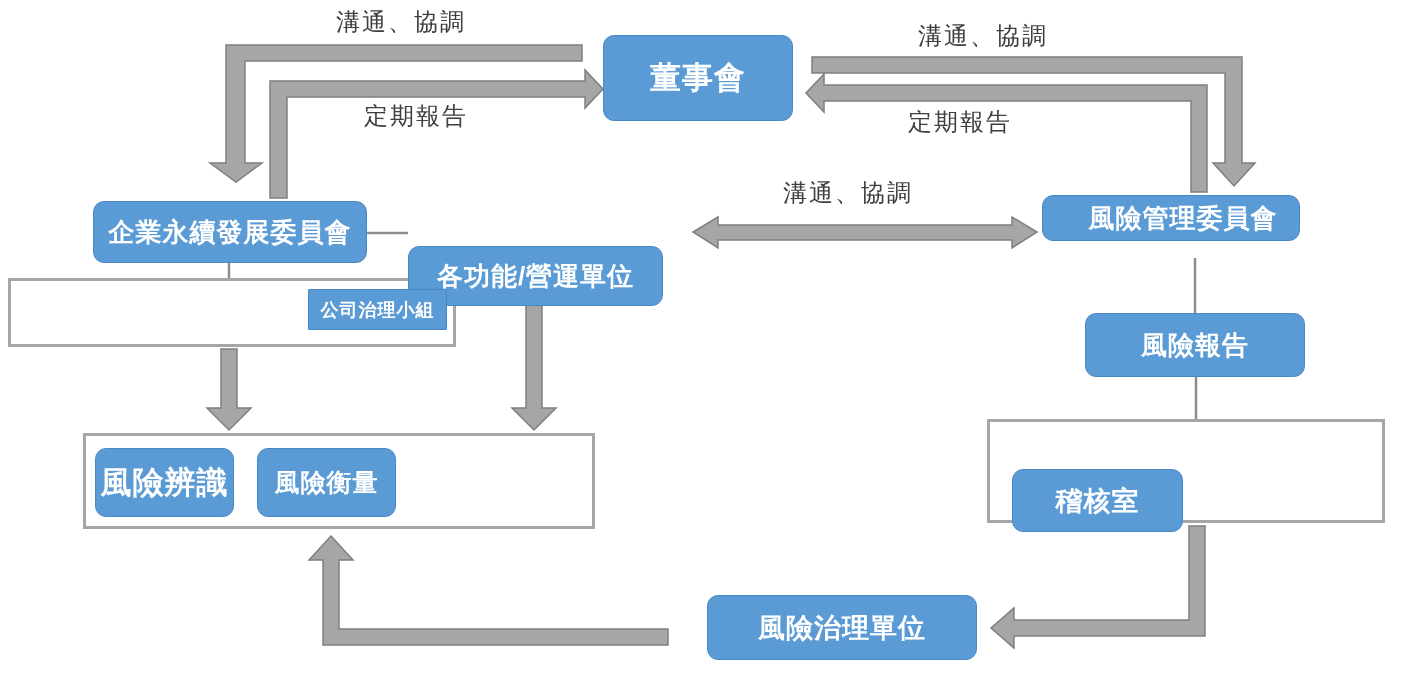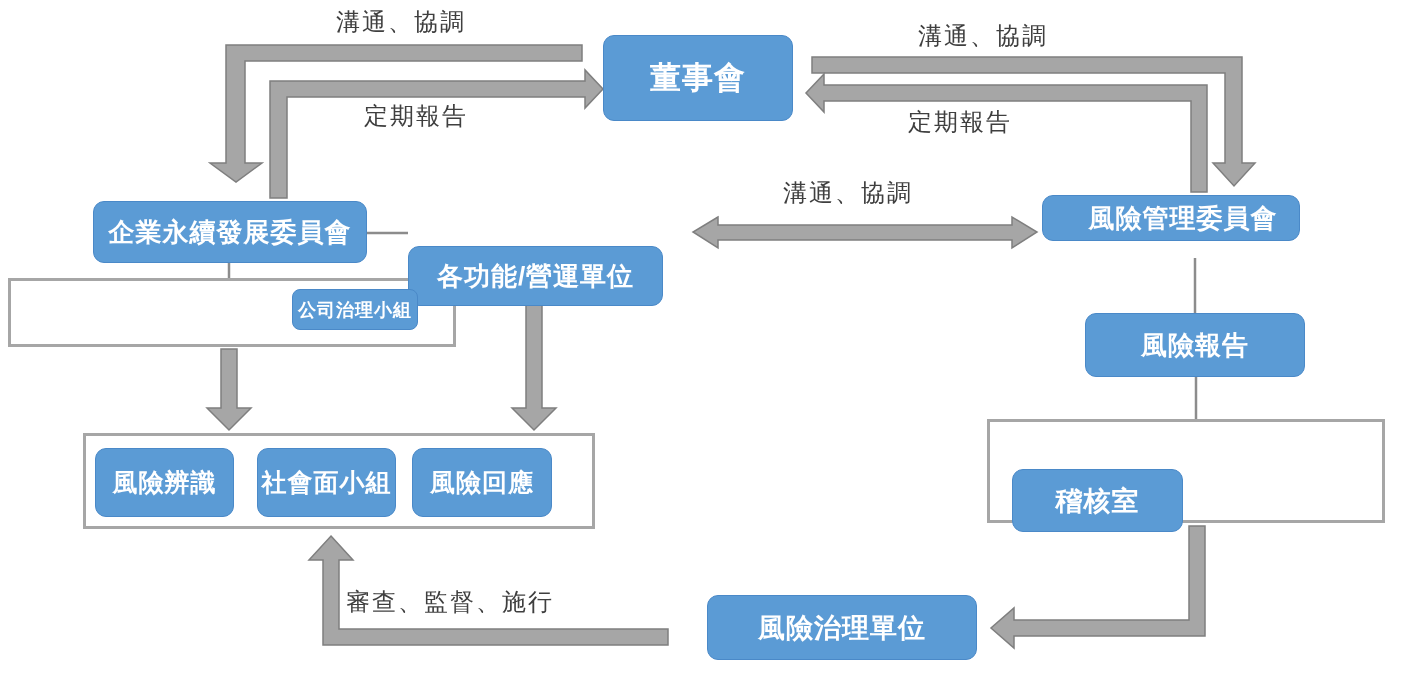--- a/index.html
+++ b/index.html
@@ -33,22 +33,22 @@
     color:var(--label-text);font-size:24px;white-space:nowrap;letter-spacing:2px;
   }
   
   #node-board            {left:603px;top:35px;width:190px;height:86px;font-size:31px;}
   #node-sustainability   {left:93px;top:201px;width:274px;height:62px;font-size:26px;}
   #node-functional       {left:408px;top:218px;width:255px;height:60px;font-size:26px;margin-top:28px;}
   #node-risk-committee   {left:1042px;top:195px;width:258px;height:46px;font-size:26px;padding-left:24px;}
   #node-risk-report      {left:1085px;top:313px;width:220px;height:64px;font-size:26px;}
   #node-env-team         {left:17px;top:289px;width:138px;height:41px;font-size:18px;border-radius:8px;}
   #node-social-team      {left:163px;top:289px;width:137px;height:41px;font-size:18px;border-radius:8px;}
-  #node-governance-team  {left:292px;top:289px;width:126px;height:41px;font-size:18px;border-radius:8px;}
-  #node-risk-id          {left:95px;top:448px;width:139px;height:69px;font-size:25px;}
+  #node-governance-team  {left:308px;top:289px;width:139px;height:41px;font-size:18px;border-radius:1px;}
+  #node-risk-id          {left:95px;top:448px;width:139px;height:69px;font-size:31px;}
   #node-risk-measure     {left:257px;top:448px;width:139px;height:69px;font-size:25px;}
   #node-risk-response    {left:412px;top:448px;width:140px;height:69px;font-size:25px;}
   #node-audit            {left:1012px;top:437px;width:171px;height:63px;font-size:27px;margin-top:32px;}
   #node-legal            {left:1203px;top:437px;width:164px;height:63px;font-size:27px;}
   #node-governance-unit  {left:707px;top:595px;width:270px;height:65px;font-size:27px;}
   
   #container-teams   {left:8px;top:278px;width:448px;height:69px;}
   #container-process {left:83px;top:433px;width:512px;height:96px;}
   #container-offices {left:987px;top:419px;width:398px;height:104px;}
   
@@ -97,25 +97,23 @@
   <div class="container-box" id="container-process"></div>
   <div class="container-box" id="container-offices"></div>
 
   <div class="node" id="node-board">董事會</div>
   <div class="node" id="node-sustainability">企業永續發展委員會</div>
   <div class="node" id="node-functional">各功能/營運單位</div>
   <div class="node" id="node-risk-committee">風險管理委員會</div>
   <div class="node" id="node-risk-report">風險報告</div>
   <div class="node" id="node-governance-team">公司治理小組</div>
   <div class="node" id="node-risk-id">風險辨識</div>
-  <div class="node" id="node-risk-measure">社會面小組</div>
-  <div class="node" id="node-risk-response">風險回應</div>
+  <div class="node" id="node-risk-measure">風險衡量</div>
   <div class="node" id="node-audit">稽核室</div>
   <div class="node" id="node-governance-unit">風險治理單位</div>
 
   <div class="flow-label" id="label-comm-left">溝通、協調</div>
   <div class="flow-label" id="label-report-left">定期報告</div>
   <div class="flow-label" id="label-comm-right">溝通、協調</div>
   <div class="flow-label" id="label-report-right">定期報告</div>
   <div class="flow-label" id="label-comm-middle">溝通、協調</div>
-  <div class="flow-label" id="label-review">審查、監督、施行</div>
 
 </div>
 
 </body></html>

